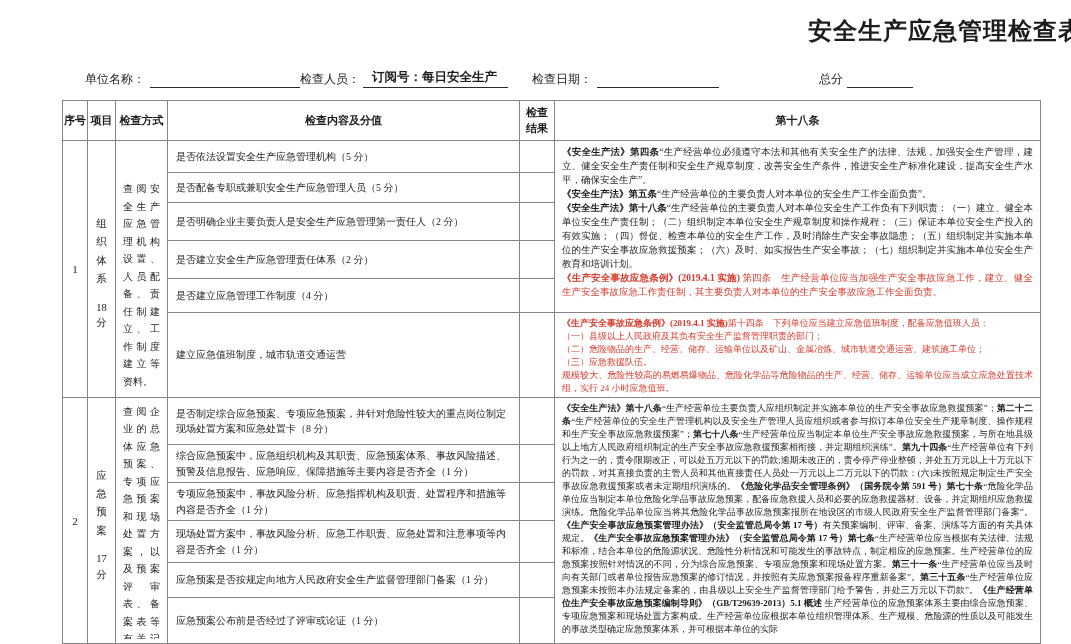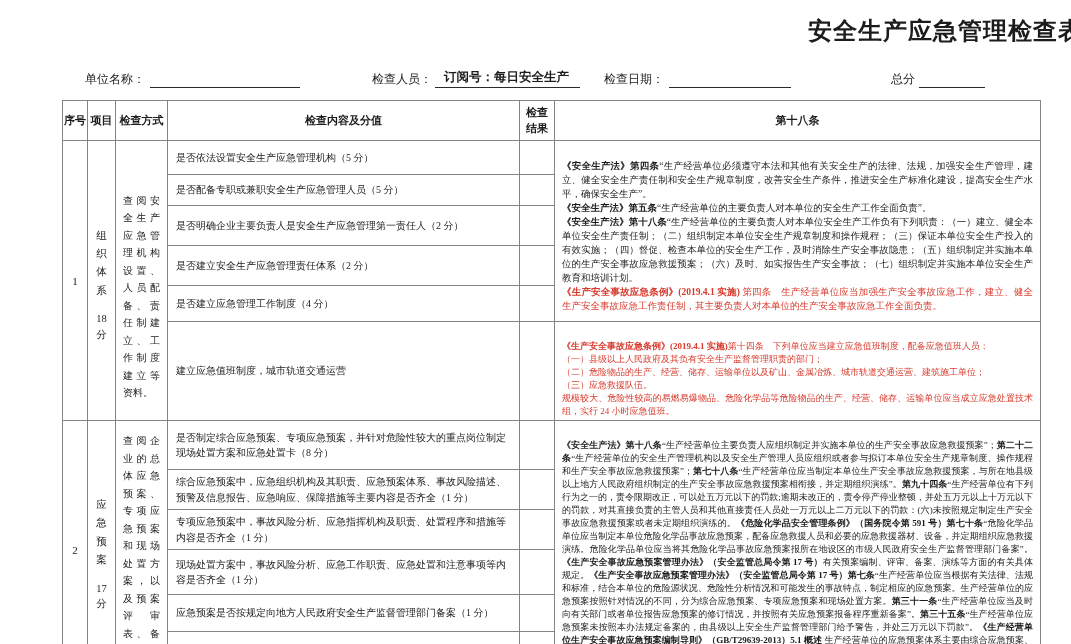--- a/index.html
+++ b/index.html
@@ -15,21 +15,21 @@
     letter-spacing:1px;
   }
   .meta{
     position:absolute;top:69px;left:85px;right:20px;
     font-size:12px;white-space:nowrap;display:flex;align-items:flex-end;
   }
   .blank{display:inline-block;border-bottom:1px solid #2a2a2a;height:14px;}
   .w150{width:150px;margin-left:5px;}
   .w125{width:122px;margin-left:5px;}
   .w68{width:66px;margin-left:4px;}
-  .ml72{margin-left:72px;}
+  .ml72{}
   .ml18{margin-left:24px;}
   .ml100{margin-left:100px;}
   .inspector-value{
     display:inline-block;font-weight:bold;font-size:12.5px;
     font-family:"Liberation Sans","DejaVu Sans",sans-serif;
     border-bottom:1px solid #2a2a2a;padding:0 11px 1px 9px;margin-left:3px;
   }
   table.sheet{
     position:absolute;left:62px;top:100px;width:978px;
     border-collapse:collapse;table-layout:fixed;
@@ -52,21 +52,21 @@
     word-break:break-all;text-align:justify;text-justify:inter-character;
     line-height:1.75;overflow:hidden;
   }
   .mh240{max-height:240px;margin-top:32px;}
   .mh236{max-height:236px;}
   td.content-cell{
     font-size:10px;vertical-align:middle;padding:2px 8px;line-height:1.55;
     text-align:left;
   }
   td.result-cell{background:#ffffff;}
-  td.basis-cell{vertical-align:top;padding:18px 7px 2px 7px;}
+  td.basis-cell{vertical-align:top;padding:4px 7px 2px 7px;}
   .basis-wrap{
     font-size:9.5px;line-height:14px;text-align:justify;
     white-space:pre-wrap;word-break:break-all;overflow:hidden;
   }
   .basis-wrap.small{font-size:9px;line-height:13px;}
   .h160{height:160px;}
   .h78{height:78px;}
   .h238{height:238px;}
   .b{font-weight:bold;}
   .r{color:#d8392b;}

